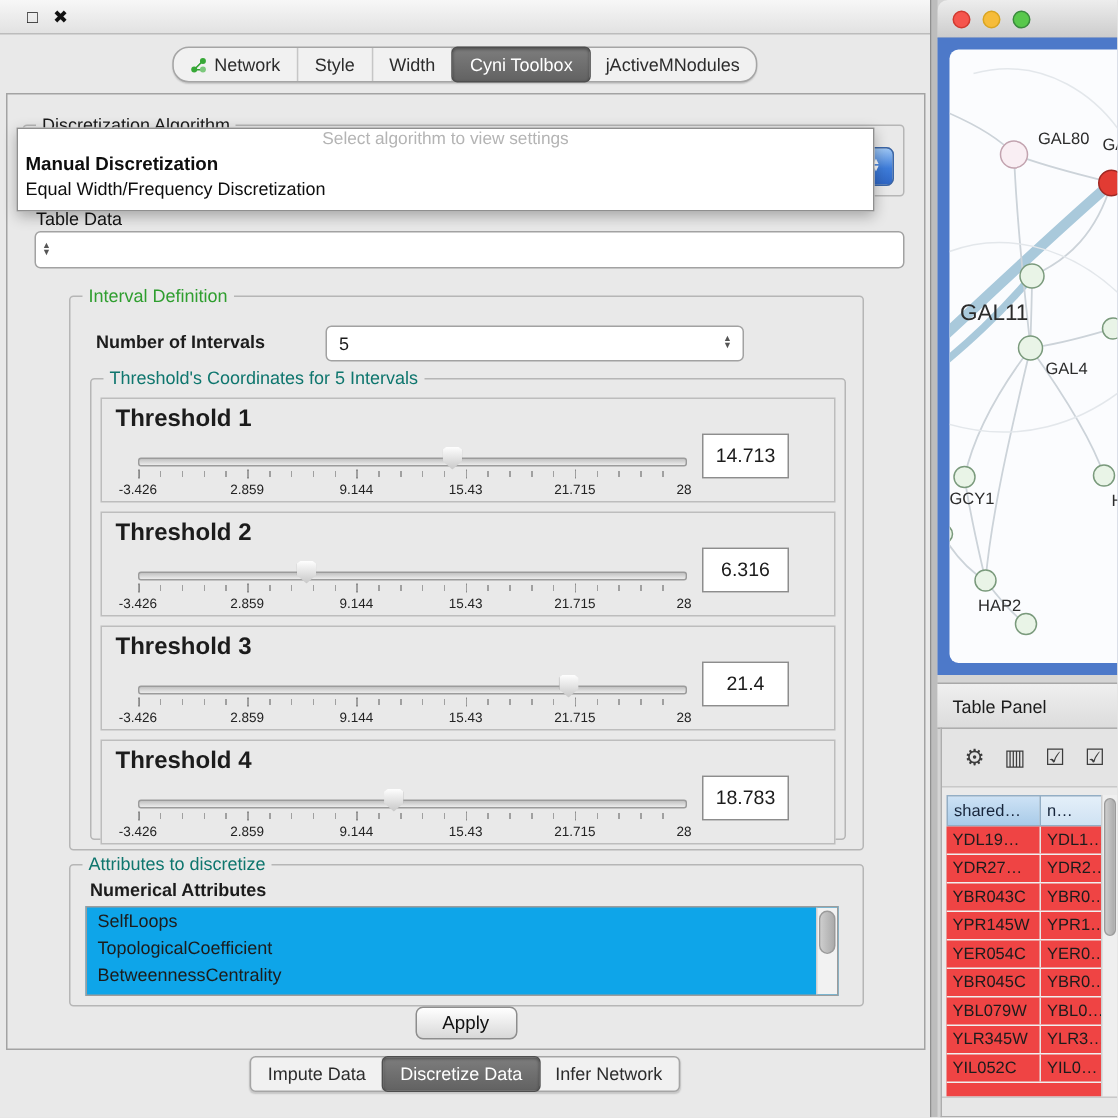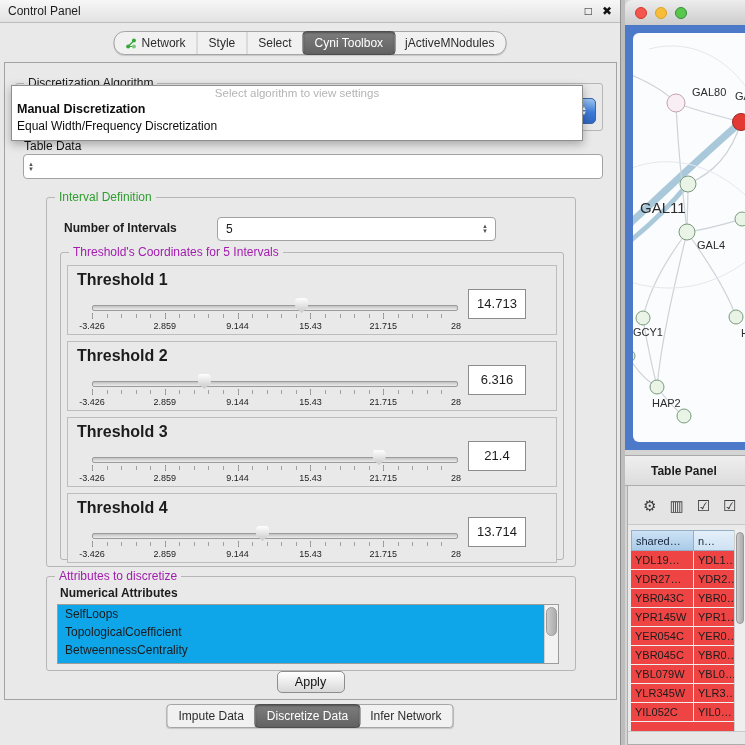--- a/index.html
+++ b/index.html
@@ -24,21 +24,21 @@
   .seg.selected{background:linear-gradient(#7d7d7d,#626262);color:#fff;border-radius:4px;
                 margin:-1px;border:1px solid #4e4e4e;box-shadow:inset 0 1px 2px rgba(0,0,0,.35);}
 
   #cp-body{position:absolute;left:4px;top:62px;width:611px;height:636px;border:1px solid #a3a3a3;
            background:#e9e9e9;}
 
   .group{position:absolute;border:1px solid #b6b6b6;border-radius:3px;}
   .gtitle{position:absolute;top:-8px;left:8px;background:#e9e9e9;padding:0 4px;font-size:12px;white-space:nowrap;}
   .gtitle.plain{color:#1a1a1a;}
   .gtitle.green{color:#2f9e2f;}
-  .gtitle.blue{color:#a21caf;}
+  .gtitle.blue{color:#0f766e;}
 
   .combo{position:relative;background:#fff;border:1px solid #a2a2a2;border-radius:4px;font-size:12px;
          display:flex;align-items:center;}
   .combo .val{flex:1;padding:0 8px;white-space:nowrap;overflow:hidden;}
   .stepper{display:flex;flex-direction:column;align-items:center;justify-content:center;
            width:14px;color:#555;font-size:6px;line-height:5px;padding-right:3px;}
 
   #algo-group{left:10px;top:20px;width:586px;height:46px;}
   #algo-combo{position:absolute;left:8px;right:6px;top:14px;height:24px;border-radius:5px;}
   .blue-cap{position:absolute;right:-1px;top:-1px;bottom:-1px;width:22px;border-radius:0 5px 5px 0;
@@ -103,22 +103,22 @@
   .light.green{background:#58c84c;border:1px solid #3a8a3e;}
 
   #network-view{position:absolute;left:0;top:25px;right:0;height:425px;background:#4d79c9;}
   #network-canvas{position:absolute;left:8px;top:8px;width:127px;height:409px;background:#fbfcfe;
                   border-radius:6px;overflow:hidden;}
   #net-svg{position:absolute;left:0;top:0;}
   #net-svg text{font-family:"Liberation Sans",sans-serif;fill:#2b2b2b;}
 
   #tablepanel-header{position:absolute;left:0;top:455px;right:0;height:29px;
                      background:linear-gradient(#efefef,#dcdcdc);border-top:1px solid #a8a8a8;
-                     border-bottom:1px solid #a8a8a8;display:flex;align-items:center;padding-left:26px;
-                     font-size:12px;font-weight:bold;}
+                     border-bottom:1px solid #a8a8a8;display:flex;align-items:center;padding-left:10px;
+                     font-size:12px;}
   #table-area{position:absolute;left:2px;top:485px;right:0;bottom:0;background:#eaeaea;
               border:1px solid #adadad;border-right:0;box-sizing:border-box;}
   #table-toolbar{position:absolute;left:0;top:0;right:0;height:38px;display:flex;align-items:center;
                  gap:13px;padding-left:15px;background:#e4e4e4;border-bottom:1px solid #c9c9c9;}
   .tool-icon{font-size:15px;color:#3c3c3c;line-height:1;}
   #table-header{position:absolute;left:3px;top:44px;right:10px;height:21px;display:flex;}
   .hcell{font-size:11px;padding:0 4px;line-height:21px;border:1px solid #93aec5;border-left:0;
          white-space:nowrap;overflow:hidden;color:#16243a;}
   .hcell.first{border-left:1px solid #93aec5;background:linear-gradient(#cde2f5,#a9cbe8);width:63px;flex:none;box-sizing:border-box;}
   .hcell.second{flex:1;background:linear-gradient(#e4eff9,#cfe2f3);}
@@ -131,40 +131,39 @@
   #table-vscroll .vthumb{height:90px;border-radius:5px;}
   #table-hscroll{position:absolute;left:0;right:0;bottom:0;height:12px;background:#e7e7e7;border-top:1px solid #c9c9c9;}
 </style>
 </head>
 <body>
 
 <div id="app">
 
   <section id="control-panel">
     <header class="cp-titlebar">
-      <span class="title">Control Panel</span>
       <span class="winbtn">□</span>
       <span class="winbtn">✖</span>
     </header>
 
     <div class="tabstrip" id="top-tabs">
         <div class="seg">
           <svg width="11" height="11" viewBox="0 0 11 11">
             <path d="M3 8L8 3M3.5 8.5H8" stroke="#2fa32f" stroke-width="1.1" fill="none"></path>
             <circle cx="2.6" cy="8.4" r="2" fill="#37a837"></circle>
             <circle cx="8.4" cy="2.6" r="2" fill="#37a837"></circle>
             <circle cx="8.4" cy="8.4" r="2" fill="#7cc87c"></circle>
           </svg>
           <span>Network</span>
         </div>
         <div class="seg">
           <span>Style</span>
         </div>
         <div class="seg">
-          <span>Select</span>
+          <span>Width</span>
         </div>
         <div class="seg selected">
           <span>Cyni Toolbox</span>
         </div>
         <div class="seg">
           <span>jActiveMNodules</span>
         </div>
       </div>
 
     <div id="cp-body">
@@ -256,21 +255,21 @@
                     <span class="tick-label" style="left: 20%;">2.859</span>
                     <span class="tick-label" style="left: 40%;">9.144</span>
                     <span class="tick-label" style="left: 60%;">15.43</span>
                     <span class="tick-label" style="left: 80%;">21.715</span>
                     <span class="tick-label" style="left: 100%;">28</span>
                   </div>
     </div>
   </div>
               <div class="tpanel">
     <span class="tlabel">Threshold 4</span>
-    <div class="tvalue">13.714</div>
+    <div class="tvalue">18.783</div>
     <div class="sliderzone">
       <div class="track"></div>
       <div class="ticks-major"></div>
       <div class="ticks-minor"></div>
       <div class="thumb" style="left: 46.9993%;"></div>
       <div class="ticklabels">
                     <span class="tick-label" style="left: 0%;">-3.426</span>
                     <span class="tick-label" style="left: 20%;">2.859</span>
                     <span class="tick-label" style="left: 40%;">9.144</span>
                     <span class="tick-label" style="left: 60%;">15.43</span>

